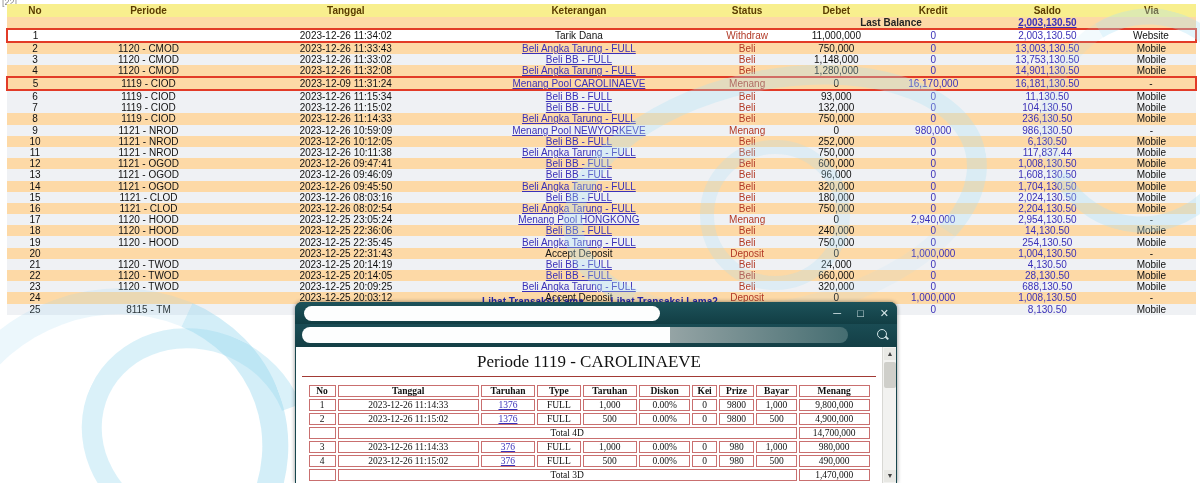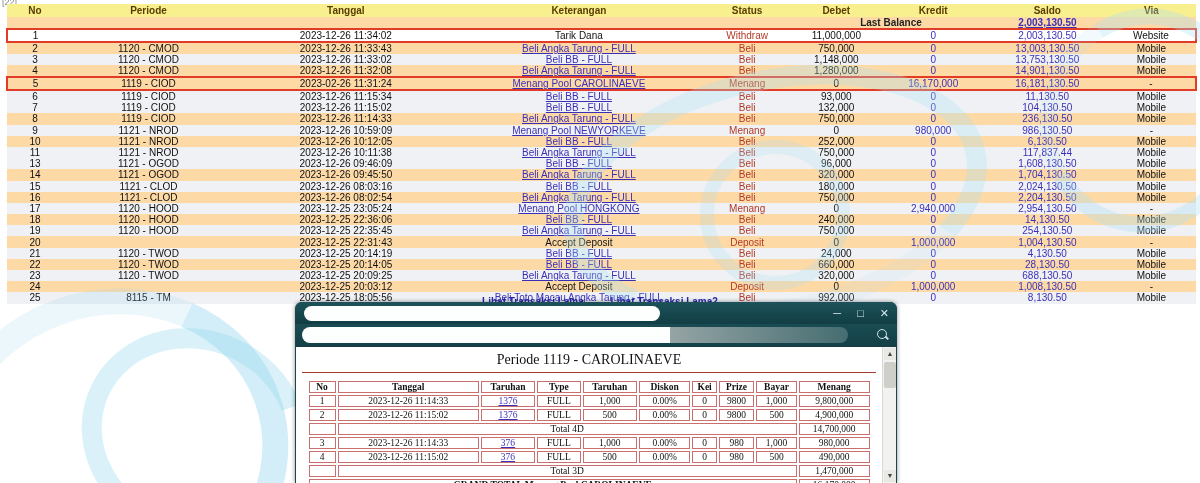--- a/index.html
+++ b/index.html
@@ -60,21 +60,21 @@
                border-radius:8px 0 0 8px; }
   .redact { position:absolute; left:375px; top:3px; width:178px; height:16px;
             background:linear-gradient(90deg,#95a4a5,#456d71); border-radius:0 8px 8px 0; }
   .mag { position:absolute; right:9px; top:5px; width:11px; height:11px; cursor:pointer; }
   .mag::before { content:""; position:absolute; left:0; top:0; width:8px; height:8px;
                  border:1.5px solid #cfe3e5; border-radius:50%; }
   .mag::after { content:""; position:absolute; left:8px; top:8px; width:4px; height:1.5px;
                 background:#cfe3e5; transform:rotate(45deg); }
   .pcontent { position:absolute; left:1px; top:45px; right:15px; bottom:0; background:#fff;
               font-family:"Liberation Serif", serif; color:#111; }
-  .ptitle { text-align:center; font-size:14px; padding-top:5px; }
+  .ptitle { text-align:center; font-size:17px; padding-top:5px; }
   .phr { border:0; border-top:1.5px solid #a23a35; margin:4px 6px 0 6px; }
 
   table.ptable { margin:6px auto 0 auto; width:565px; border-collapse:separate; border-spacing:2px;
                  font-size:9.5px; table-layout:fixed; background:#fff; }
   table.ptable th, table.ptable td { border:1px solid #c96f6f; text-align:center; padding:0;
                  height:10px; line-height:10px; white-space:nowrap; overflow:hidden; background:#fff; }
   table.ptable th { font-weight:bold; height:12px; }
   td.tot { background:#c7a6a6; }
   td.gt  { font-weight:bold; }
   a.tlink { color:#3a30b8; text-decoration:underline; cursor:pointer;text-align:right; }
@@ -169,21 +169,21 @@
           <td><a class="klink">Beli Angka Tarung - FULL</a></td>
           <td class="st">Beli</td>
           <td>1,280,000</td>
           <td class="bl">0</td>
           <td class="bl">14,901,130.50</td>
           <td>Mobile</td>
         </tr>
         <tr class="orange boxed">
           <td>5</td>
           <td>1119 - CIOD</td>
-          <td>2023-02-26 11:31:24</td>
+          <td>2023-12-09 11:31:24</td>
           <td><a class="klink">Menang Pool CAROLINAEVE</a></td>
           <td class="st">Menang</td>
           <td>0</td>
           <td class="bl">16,170,000</td>
           <td class="bl">16,181,130.50</td>
           <td>-</td>
         </tr>
         <tr class="light">
           <td>6</td>
           <td>1119 - CIOD</td>
@@ -241,20 +241,31 @@
         </tr>
         <tr class="light">
           <td>11</td>
           <td>1121 - NROD</td>
           <td>2023-12-26 10:11:38</td>
           <td><a class="klink">Beli Angka Tarung - FULL</a></td>
           <td class="st">Beli</td>
           <td>750,000</td>
           <td class="bl">0</td>
           <td class="bl">117,837.44</td>
+          <td>Mobile</td>
+        </tr>
+        <tr class="orange">
+          <td>12</td>
+          <td>1121 - OGOD</td>
+          <td>2023-12-26 09:47:41</td>
+          <td><a class="klink">Beli BB - FULL</a></td>
+          <td class="st">Beli</td>
+          <td>600,000</td>
+          <td class="bl">0</td>
+          <td class="bl">1,008,130.50</td>
           <td>Mobile</td>
         </tr>
         <tr class="light">
           <td>13</td>
           <td>1121 - OGOD</td>
           <td>2023-12-26 09:46:09</td>
           <td><a class="klink">Beli BB - FULL</a></td>
           <td class="st">Beli</td>
           <td>96,000</td>
           <td class="bl">0</td>

